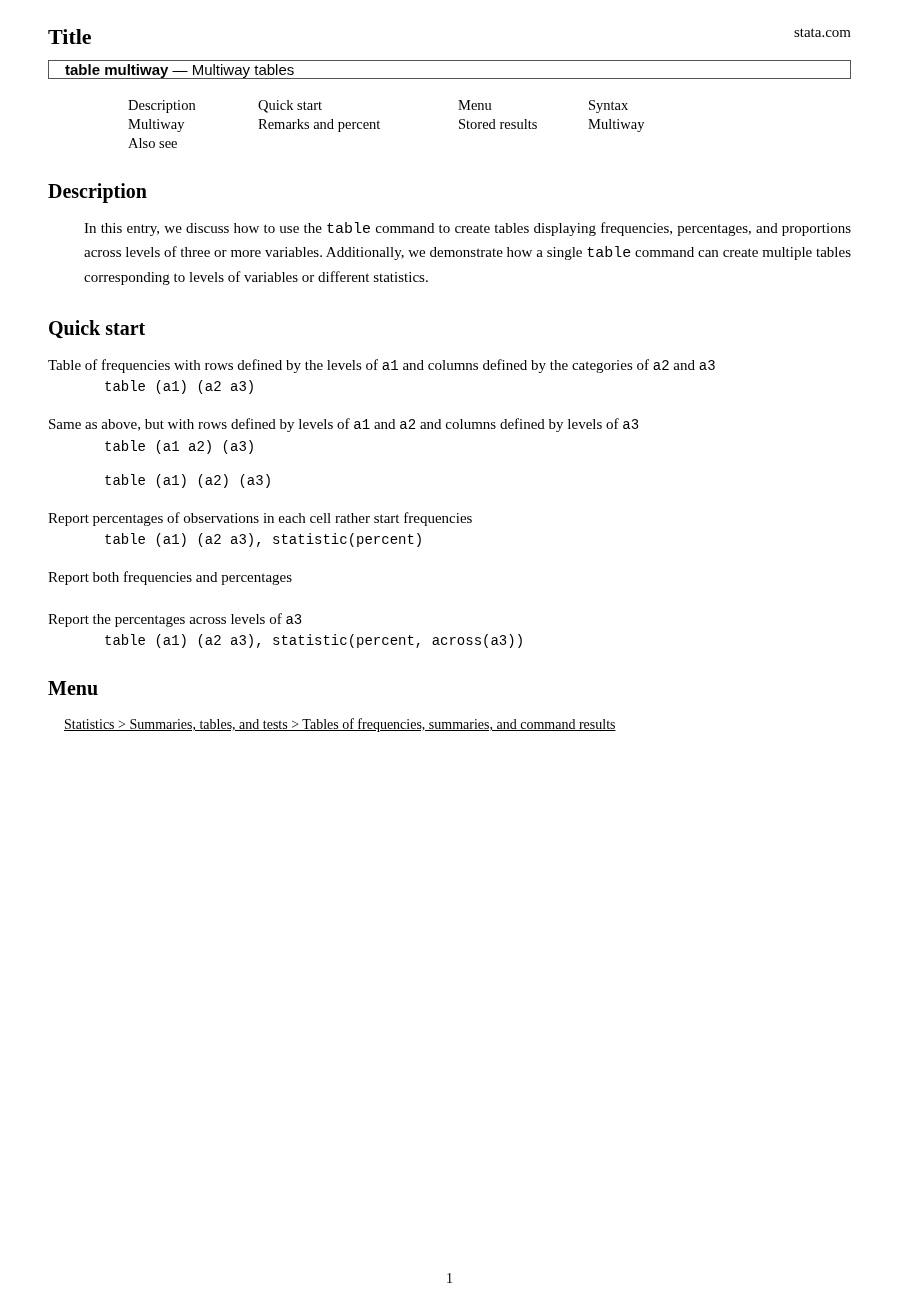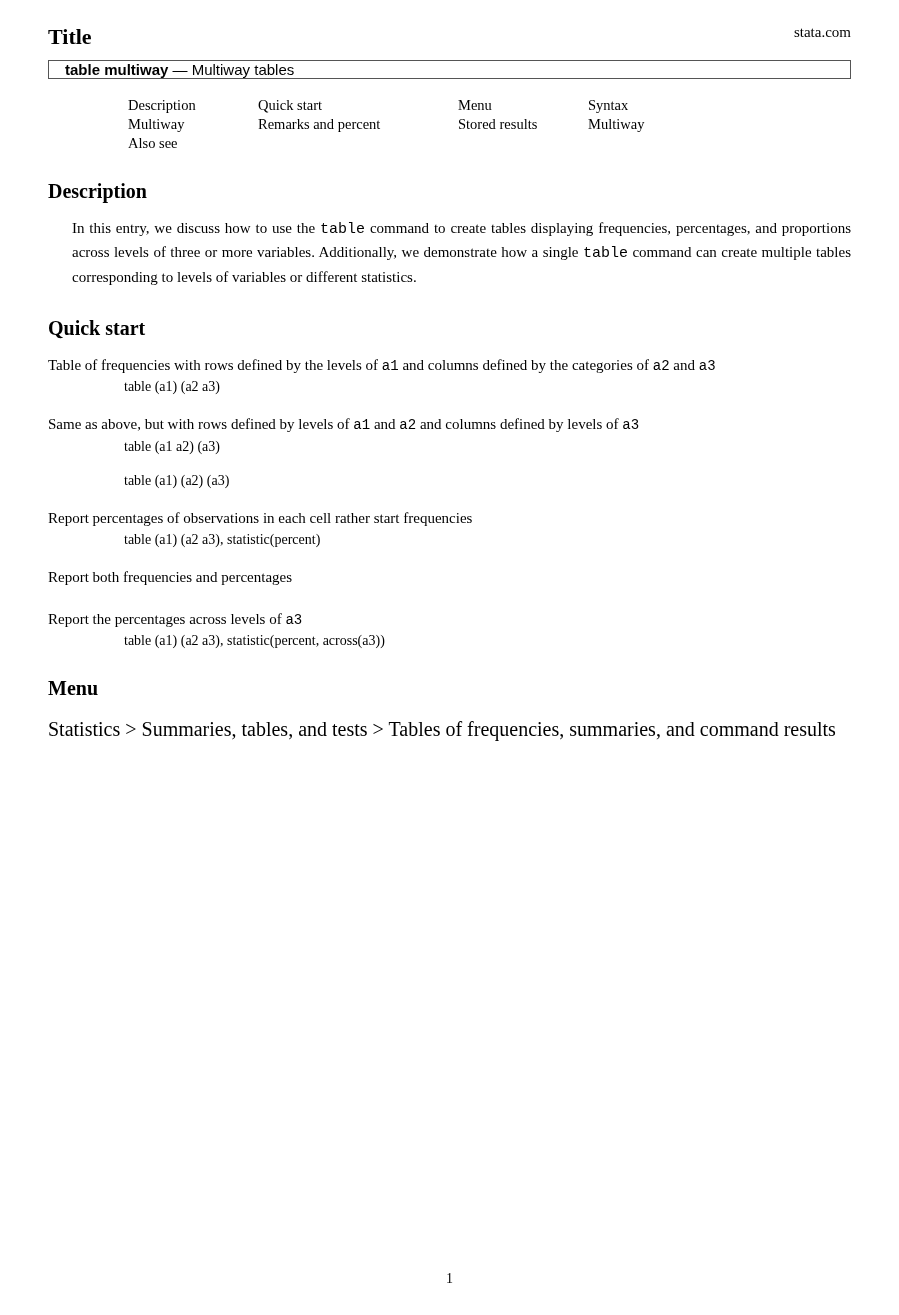--- a/index.html
+++ b/index.html
@@ -62,53 +62,54 @@
       font-size: 20px;
       font-weight: bold;
       font-family: "Times New Roman", Times, serif;
       margin-bottom: 14px;
       margin-top: 28px;
     }
     .description-body {
       font-size: 15px;
       text-align: justify;
       line-height: 1.55;
-      margin-left: 24px;
+      margin-left: 36px;
       margin-bottom: 18px;
     }
     .description-body code, .mono {
       font-family: "Courier New", Courier, monospace;
     }
     .qs-item {
       margin-bottom: 18px;
     }
     .qs-item-text {
       font-size: 15px;
       text-align: justify;
       line-height: 1.55;
       margin-left: 0;
     }
     .qs-item-code {
-      font-family: Liberation Serif, serif;
-      font-size: 14px;
-      margin-left: 76px;
+      font-family: Liberation Mono, monospace;
+      font-size: 14px;
+      margin-left: 56px;
       margin-top: 2px;
     }
     .qs-item-text .mono {
       font-family: "Courier New", Courier, monospace;
       font-size: 14px;
       margin-top: 28px;
     }
     .menu-section {
       margin-top: 28px;
     }
     .menu-path {
-      font-size: 20px;
-      margin-left: 0;
+      font-size: 14px;
+      margin-left: 16px;
       line-height: 1.5;
+      text-decoration: underline;
     }
     .page-number {
       position: absolute;
       bottom: 28px;
       left: 50%;
       transform: translateX(-50%);
       font-size: 14px;
     }
   </style>
 </head>

